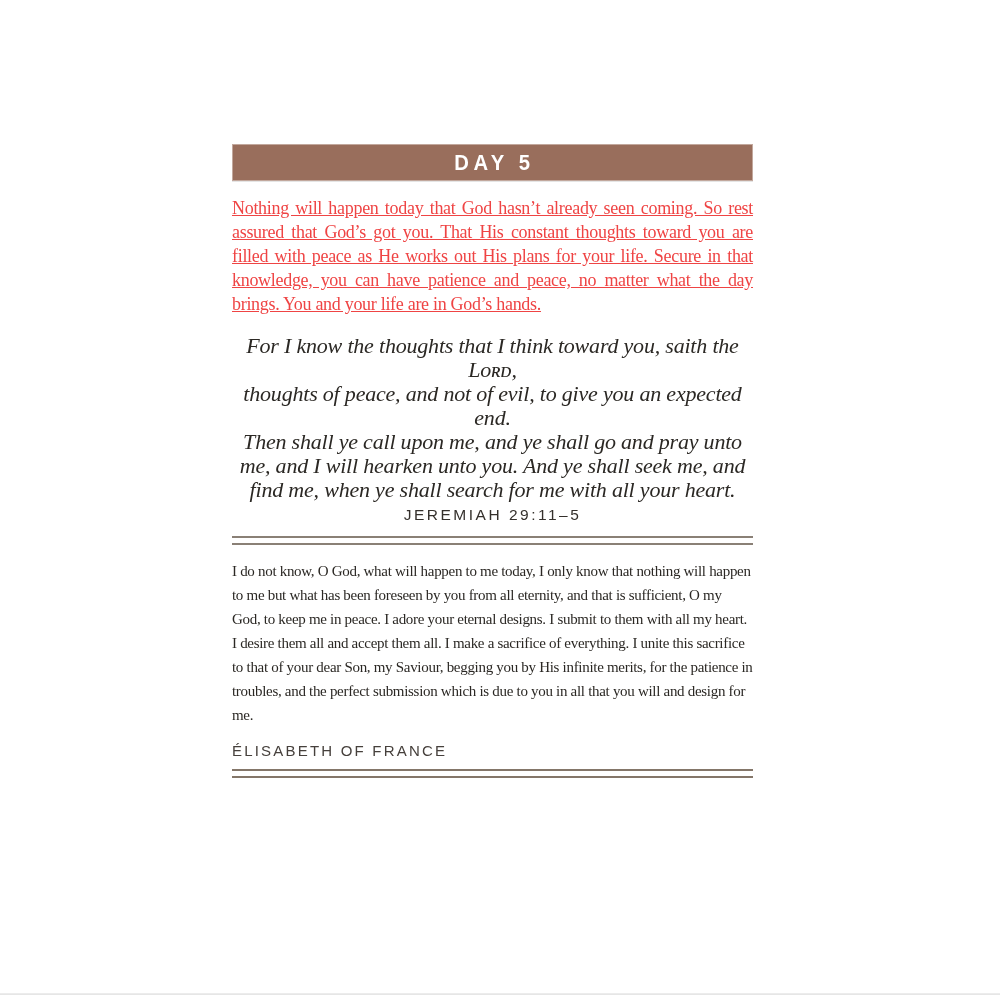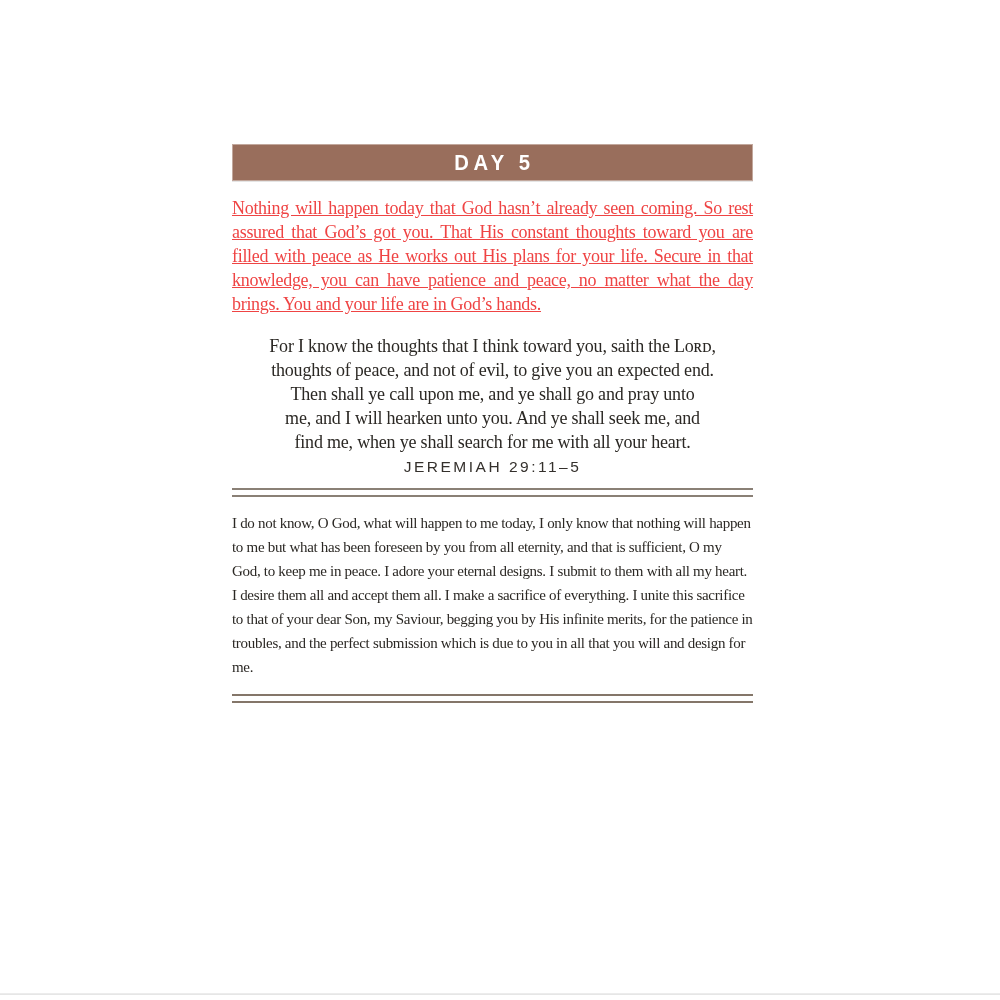--- a/index.html
+++ b/index.html
@@ -41,22 +41,23 @@
     margin-top: 15px;
     font-size: 18px;
     line-height: 24px;
     letter-spacing: -0.3px;
     color: #ef4444;
     text-align: justify;
     text-decoration: underline;
   }
   .scripture {
     margin-top: 9px;
+    font-style: italic;
     text-align: center;
-    font-size: 18px;
+    font-size: 22px;
     line-height: 24px;
     letter-spacing: -0.2px;
     color: #2b2824;
   }
   .scripture-ref {
     margin-top: 4px;
     font-family: "Liberation Sans", sans-serif;
     font-style: normal;
     font-size: 15.5px;
     letter-spacing: 2.5px;
@@ -126,19 +127,20 @@
   <p class="intro">Nothing will happen today that God hasn’t already seen coming. So rest assured that God’s got you. That His constant thoughts toward you are filled with peace as He works out His plans for your life. Secure in that knowledge, you can have patience and peace, no matter what the day brings. You and your life are in God’s hands.</p>
 
   <div class="scripture">For I know the thoughts that I think toward you, saith the Lᴏʀᴅ,<br>thoughts of peace, and not of evil, to give you an expected end.<br>Then shall ye call upon me, and ye shall go and pray unto<br>me, and I will hearken unto you. And ye shall seek me, and<br>find me, when ye shall search for me with all your heart.</div>
 
   <div class="scripture-ref">JEREMIAH 29:11–5</div>
 
   <div class="rule"></div>
 
   <p class="prayer">I do not know, O God, what will happen to me today, I only know that nothing will happen to me but what has been foreseen by you from all eternity, and that is sufficient, O my God, to keep me in peace. I adore your eternal designs. I submit to them with all my heart. I desire them all and accept them all. I make a sacrifice of everything. I unite this sacrifice to that of your dear Son, my Saviour, begging you by His infinite merits, for the patience in troubles, and the perfect submission which is due to you in all that you will and design for me.</p>
 
+  <div class="attribution">ÉLISABETH OF FRANCE</div>
 
   <div class="rule second"></div>
 
 
 </div>
 
 <div class="photo-bottom-edge"></div>
 
 </body></html>

